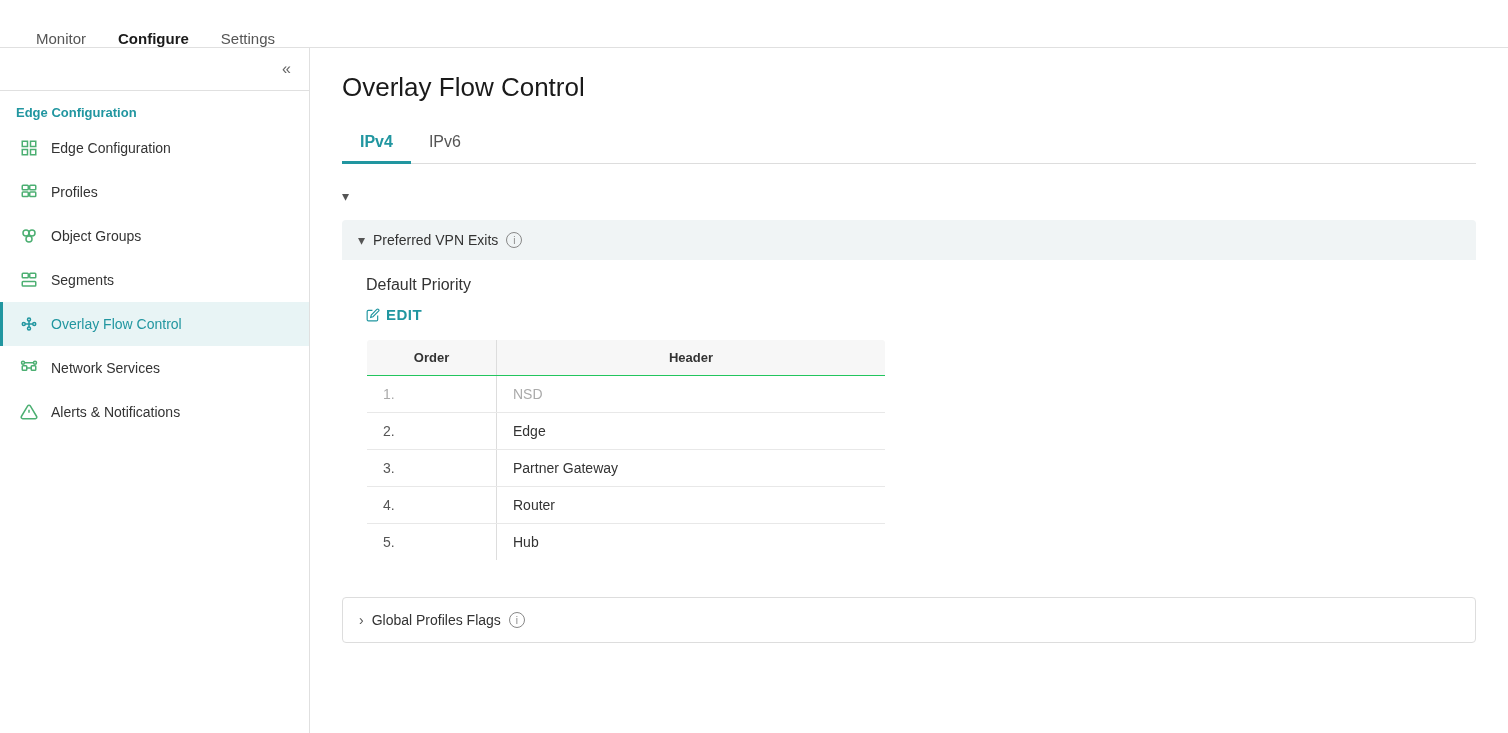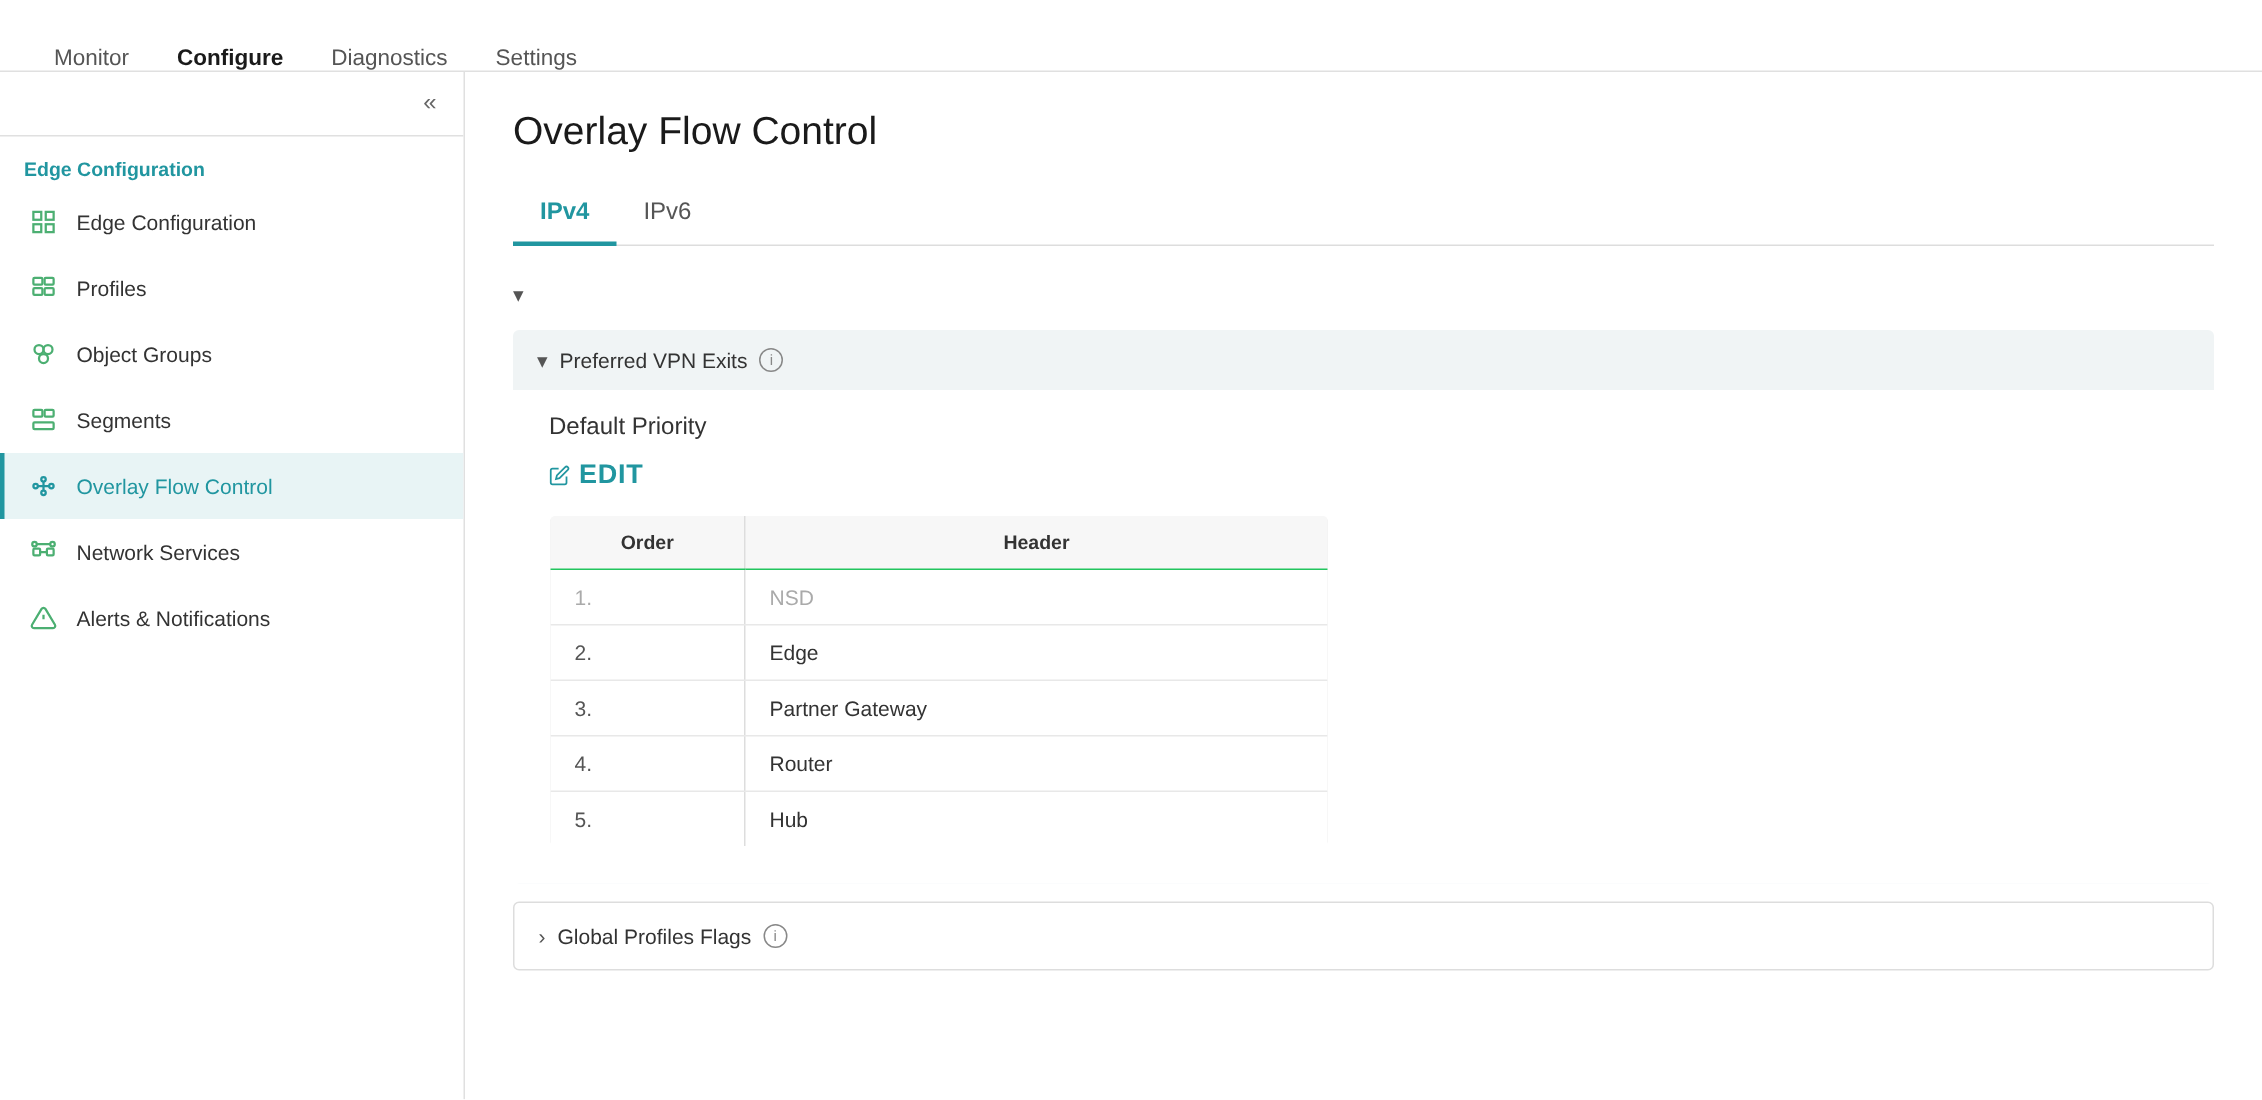--- a/index.html
+++ b/index.html
@@ -175,21 +175,21 @@
       font-size: 16px;
       font-weight: 500;
       color: #333;
       margin-bottom: 12px;
     }
     .edit-btn {
       display: flex;
       align-items: center;
       gap: 6px;
       color: #2196a0;
-      font-size: 18px;
+      font-size: 15px;
       font-weight: 600;
       cursor: pointer;
       background: none;
       border: none;
       padding: 0;
       margin-bottom: 16px;
       letter-spacing: 0.5px;
     }
     .edit-btn svg { width: 14px; height: 14px; }
 
@@ -237,21 +237,20 @@
       color: #333;
       cursor: pointer;
     }
   </style>
 </head>
 <body>
 
 <nav class="top-nav">
   <div class="top-nav-item">Monitor</div>
   <div class="top-nav-item active">Configure</div>
-  <div class="top-nav-item">Diagnostics</div>
   <div class="top-nav-item">Settings</div>
 </nav>
 
 <div class="main-layout">
 
   <aside class="sidebar">
     <div class="sidebar-header">
       <button class="collapse-btn">«</button>
     </div>
     <div class="sidebar-section-title">Edge Configuration</div>

